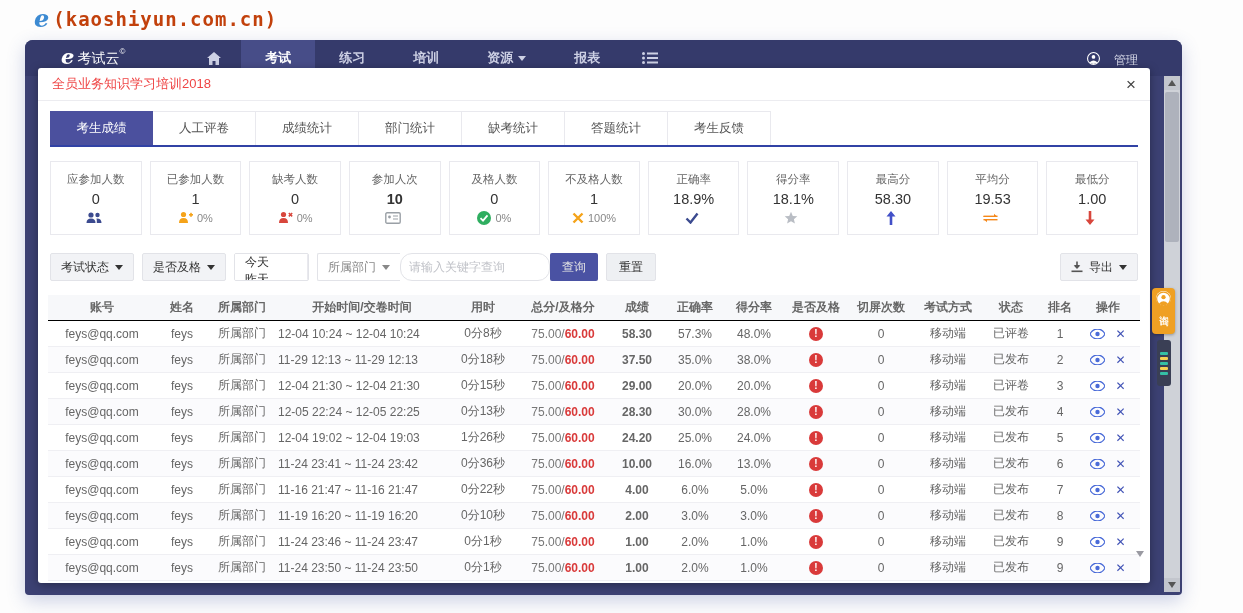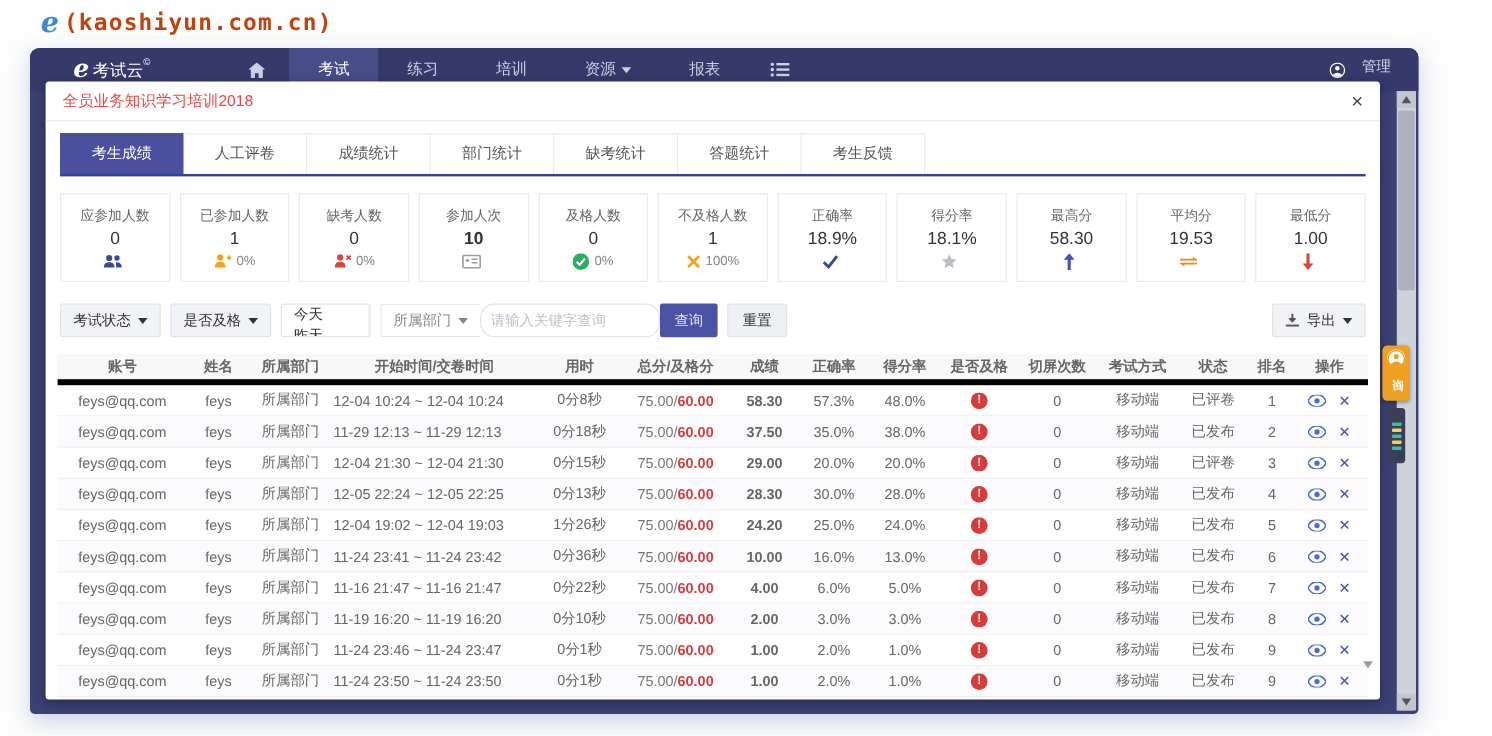--- a/index.html
+++ b/index.html
@@ -14,25 +14,25 @@
   
   .window { position:absolute; left:25px; top:40px; width:1157px; height:555px; background:#3c4173; border-radius:8px 8px 4px 4px; box-shadow:0 6px 18px rgba(60,80,160,.25); }
 
   
   .navbar { position:absolute; left:0; top:0; right:0; height:36px; background:#353a6b; border-radius:8px 8px 0 0; display:flex; align-items:center; color:#cdd0e4; font-size:13px; }
   .brand { margin-left:36px; display:flex; align-items:flex-start; color:#fff; }
   .brand-e { font-family:"DejaVu Serif",serif; font-style:italic; font-weight:bold; font-size:21px; line-height:20px; margin-right:3px; }
   .brand-name { font-size:14px; line-height:22px; }
   .brand-sup { font-size:8px; line-height:10px; }
   .nav-items { display:flex; margin-left:62px; height:36px; }
-  .nav-item { padding:0 24px; height:36px; display:flex; align-items:center; gap:5px; cursor:pointer; }
+  .nav-item { padding:0 24px; height:36px; display:flex; align-items:center; gap:5px; cursor:pointer;font-weight:bold; }
   .nav-item.active { background:#474d88; color:#fff; }
   .nav-home { padding:0 20px; display:flex; align-items:center; }
   .nav-menu-icon { padding:0 18px; display:flex; align-items:center; }
-  .nav-right { margin-left:auto; margin-right:23px; display:flex; align-items:flex-start; gap:10px; }
+  .nav-right { margin-left:auto; margin-right:44px; display:flex; align-items:flex-end; gap:10px; }
   .avatar { width:22px; height:22px; color:#fff; }
   .admin-label { color:#d6d8e8; font-size:12px; }
   .caret { display:inline-block; width:0; height:0; border-left:4px solid transparent; border-right:4px solid transparent; border-top:5px solid currentColor; }
 
   
   .scrollbar { position:absolute; top:36px; right:2px; bottom:3px; width:16px; background:#cfd2d8; border-radius:0 0 3px 0; }
   .sb-arrow { position:absolute; left:0; width:16px; height:14px; display:flex; align-items:center; justify-content:center; background:#c3c6cd; }
   .sb-up { top:0; } .sb-down { bottom:0; }
   .tri-up { width:0;height:0;border-left:4px solid transparent;border-right:4px solid transparent;border-bottom:6px solid #555; }
   .tri-down { width:0;height:0;border-left:4px solid transparent;border-right:4px solid transparent;border-top:6px solid #555; }
@@ -68,21 +68,21 @@
   .f-select { height:28px; display:flex; align-items:center; gap:6px; padding:0 10px; background:#fff; border:1px solid #e2e3e8; border-right:none; border-radius:2px 0 0 2px; color:#888; cursor:pointer; }
   .f-input { height:28px; width:150px; border:1px solid #e2e3e8; border-radius:12px; padding:0 8px; font-size:12px; color:#333; font-family:inherit; }
   .f-input::placeholder { color:#c0c2c8; }
   .btn-primary { height:28px; padding:0 12px; background:#4a52a3; color:#e5e5e5; border:none; border-radius:2px; font-size:12px; cursor:pointer; font-family:inherit; }
   .btn-plain { height:28px; padding:0 12px; background:#eef0f3; color:#333; border:1px solid #e2e3e8; border-radius:2px; font-size:12px; cursor:pointer; font-family:inherit; }
   .export-btn { margin-left:auto; }
 
   
   .table { margin:14px 10px 0 10px; font-size:12px; }
   .t-row { display:grid; grid-template-columns:108px 52px 68px 172px 70px 90px 58px 58px 60px 64px 66px 68px 58px 40px 56px; align-items:center; height:26px; border-bottom:1px solid #efeff3; }
-  .t-head { background:#f7f8fa; font-weight:bold; color:#333; border-bottom:5px solid #000000; }
+  .t-head { background:#f7f8fa; font-weight:bold; color:#333; border-bottom:1px solid #000000; }
   .t-row > div { text-align:center; color:#666; overflow:hidden; white-space:nowrap; }
   .t-row > .c-time { text-align:left; padding-left:2px; }
   .t-row.stripe { background:#fbfbfd; }
   .score-red { color:#d93a3a; font-weight:bold; }
   .total-gray { color:#777; }
   .cell-pass { display:flex; align-items:center; justify-content:center; }
   .alert-badge { width:14px; height:14px; border-radius:50%; background:#d93a3a; color:#fff; font-size:10px; font-weight:bold; display:flex; align-items:center; justify-content:center; line-height:1; }
   .c-ops { display:flex; align-items:center; justify-content:center; gap:10px; }
   .op-eye { color:#4a6bd8; display:flex; cursor:pointer; }
   .op-x { color:#3f51b5; font-weight:bold; font-size:12px; cursor:pointer; line-height:1; }

